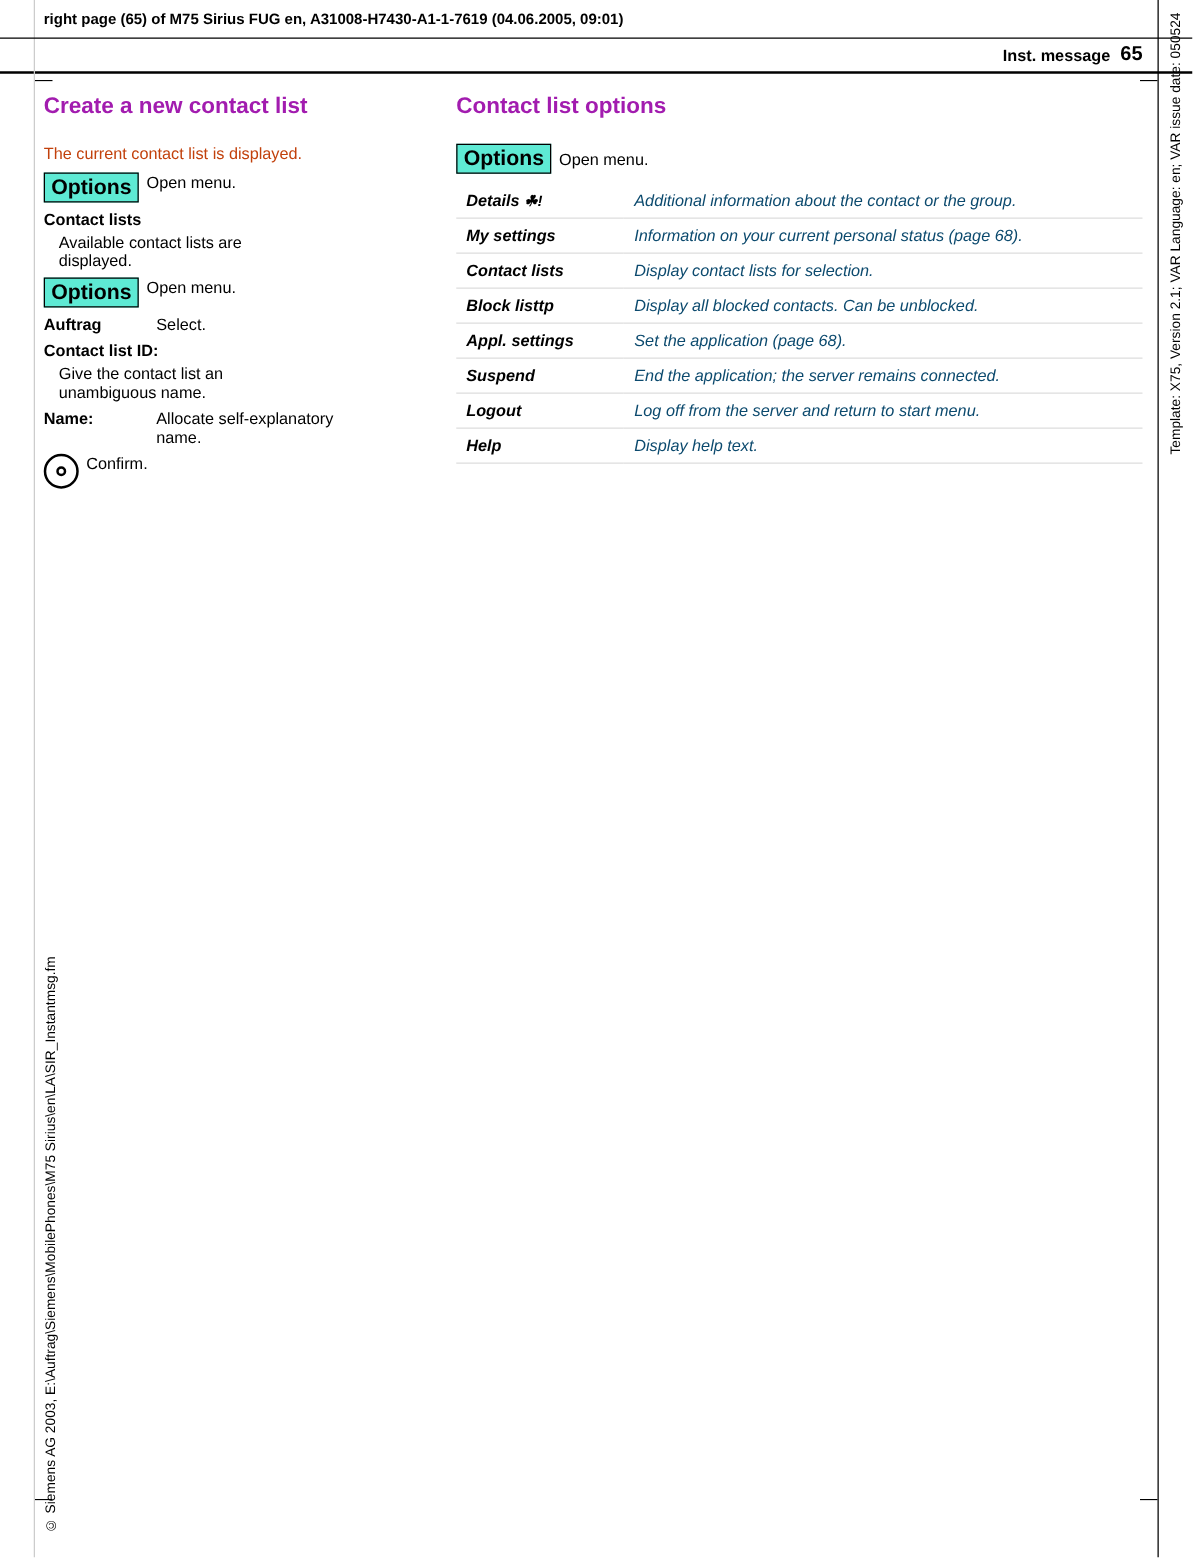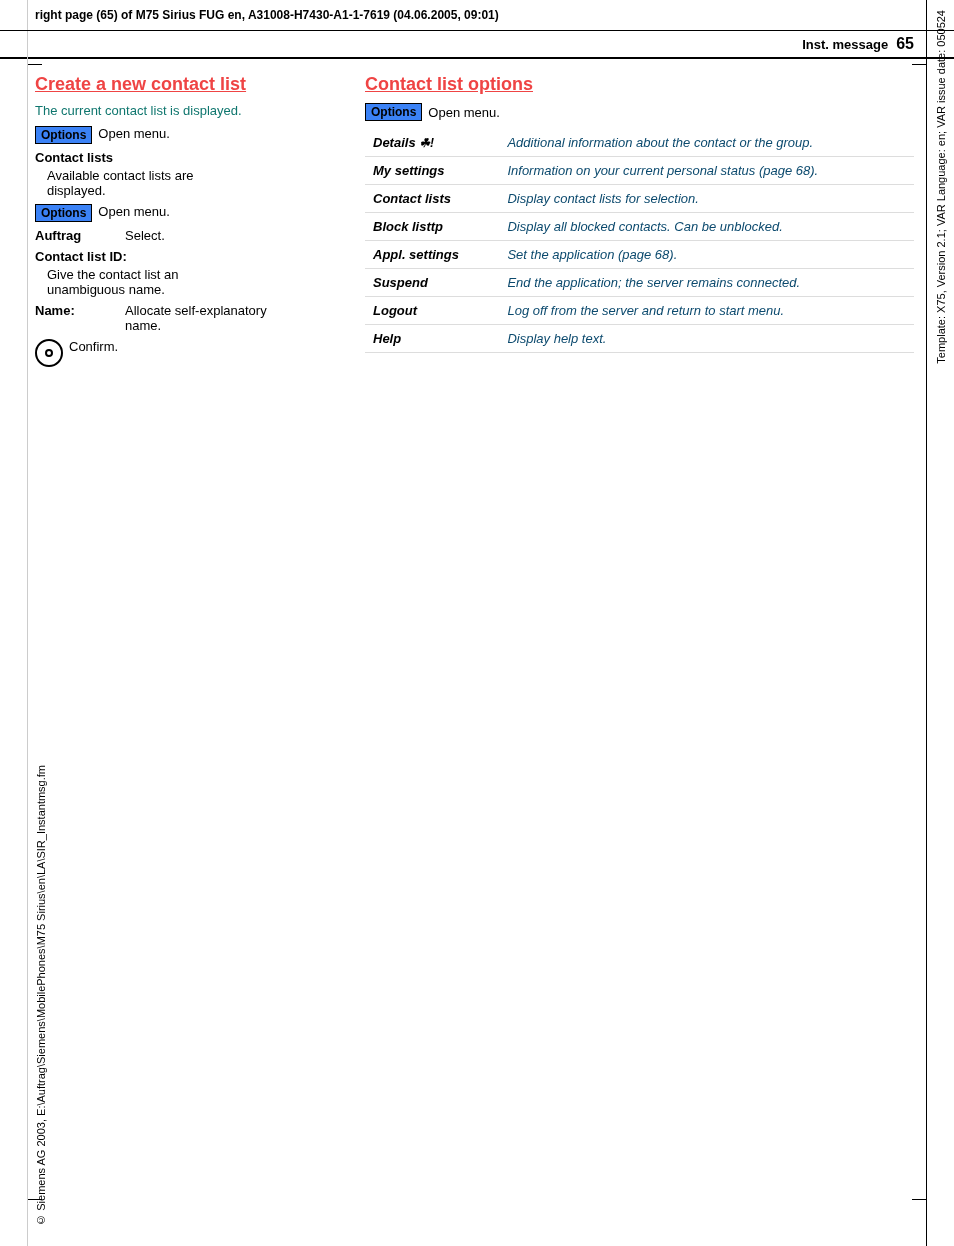--- a/index.html
+++ b/index.html
@@ -94,40 +94,39 @@
     
     .right-column {
       flex: 1;
       min-width: 0;
     }
 
     
     .section-title {
       font-size: 18px;
       font-weight: bold;
+      margin-bottom: 20px;
+      color: #a21caf;
+    }
+
+    .intro-text {
+      font-size: 13px;
       margin-bottom: 8px;
-      color: #ef4444;
-      text-decoration: underline;
-    }
-
-    .intro-text {
-      font-size: 13px;
-      margin-bottom: 8px;
-      color: #0f766e;
+      color: #c2410c;
     }
 
     
     .options-btn {
       display: inline-block;
       border: 1.5px solid #000;
       padding: 1px 5px;
-      font-size: 12px;
+      font-size: 17px;
       font-weight: bold;
       margin-right: 6px;
-      background: #3b82f6;
+      background: #5eead4;
     }
 
     .step-row {
       display: flex;
       align-items: flex-start;
       margin-bottom: 6px;
     }
 
     .step-label {
       font-weight: bold;

